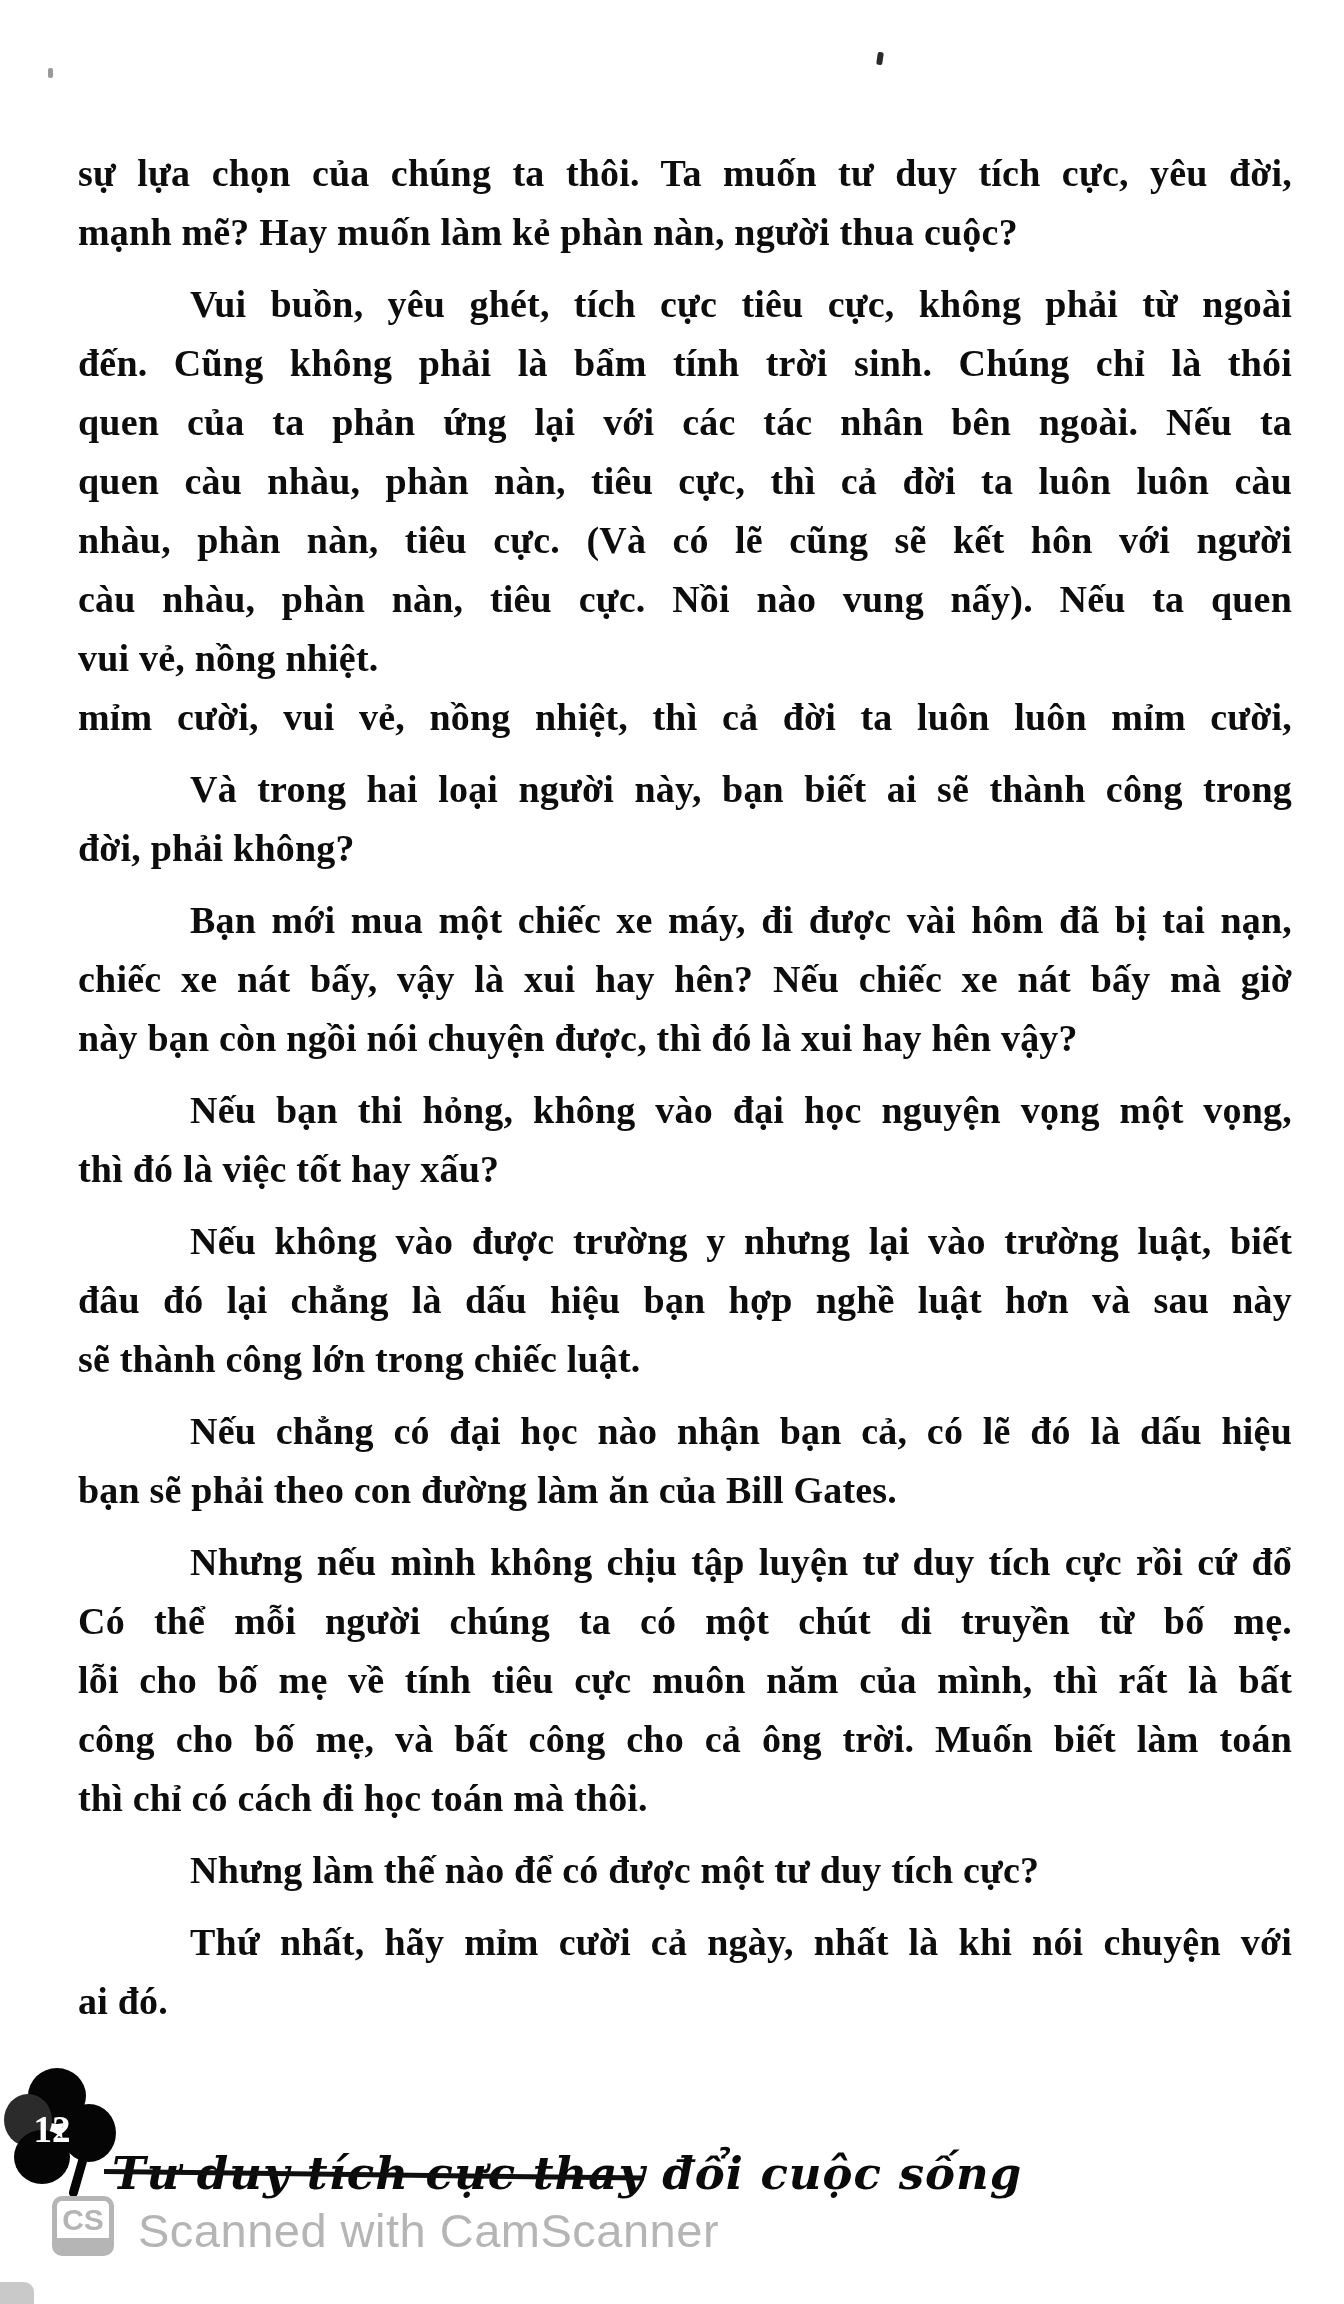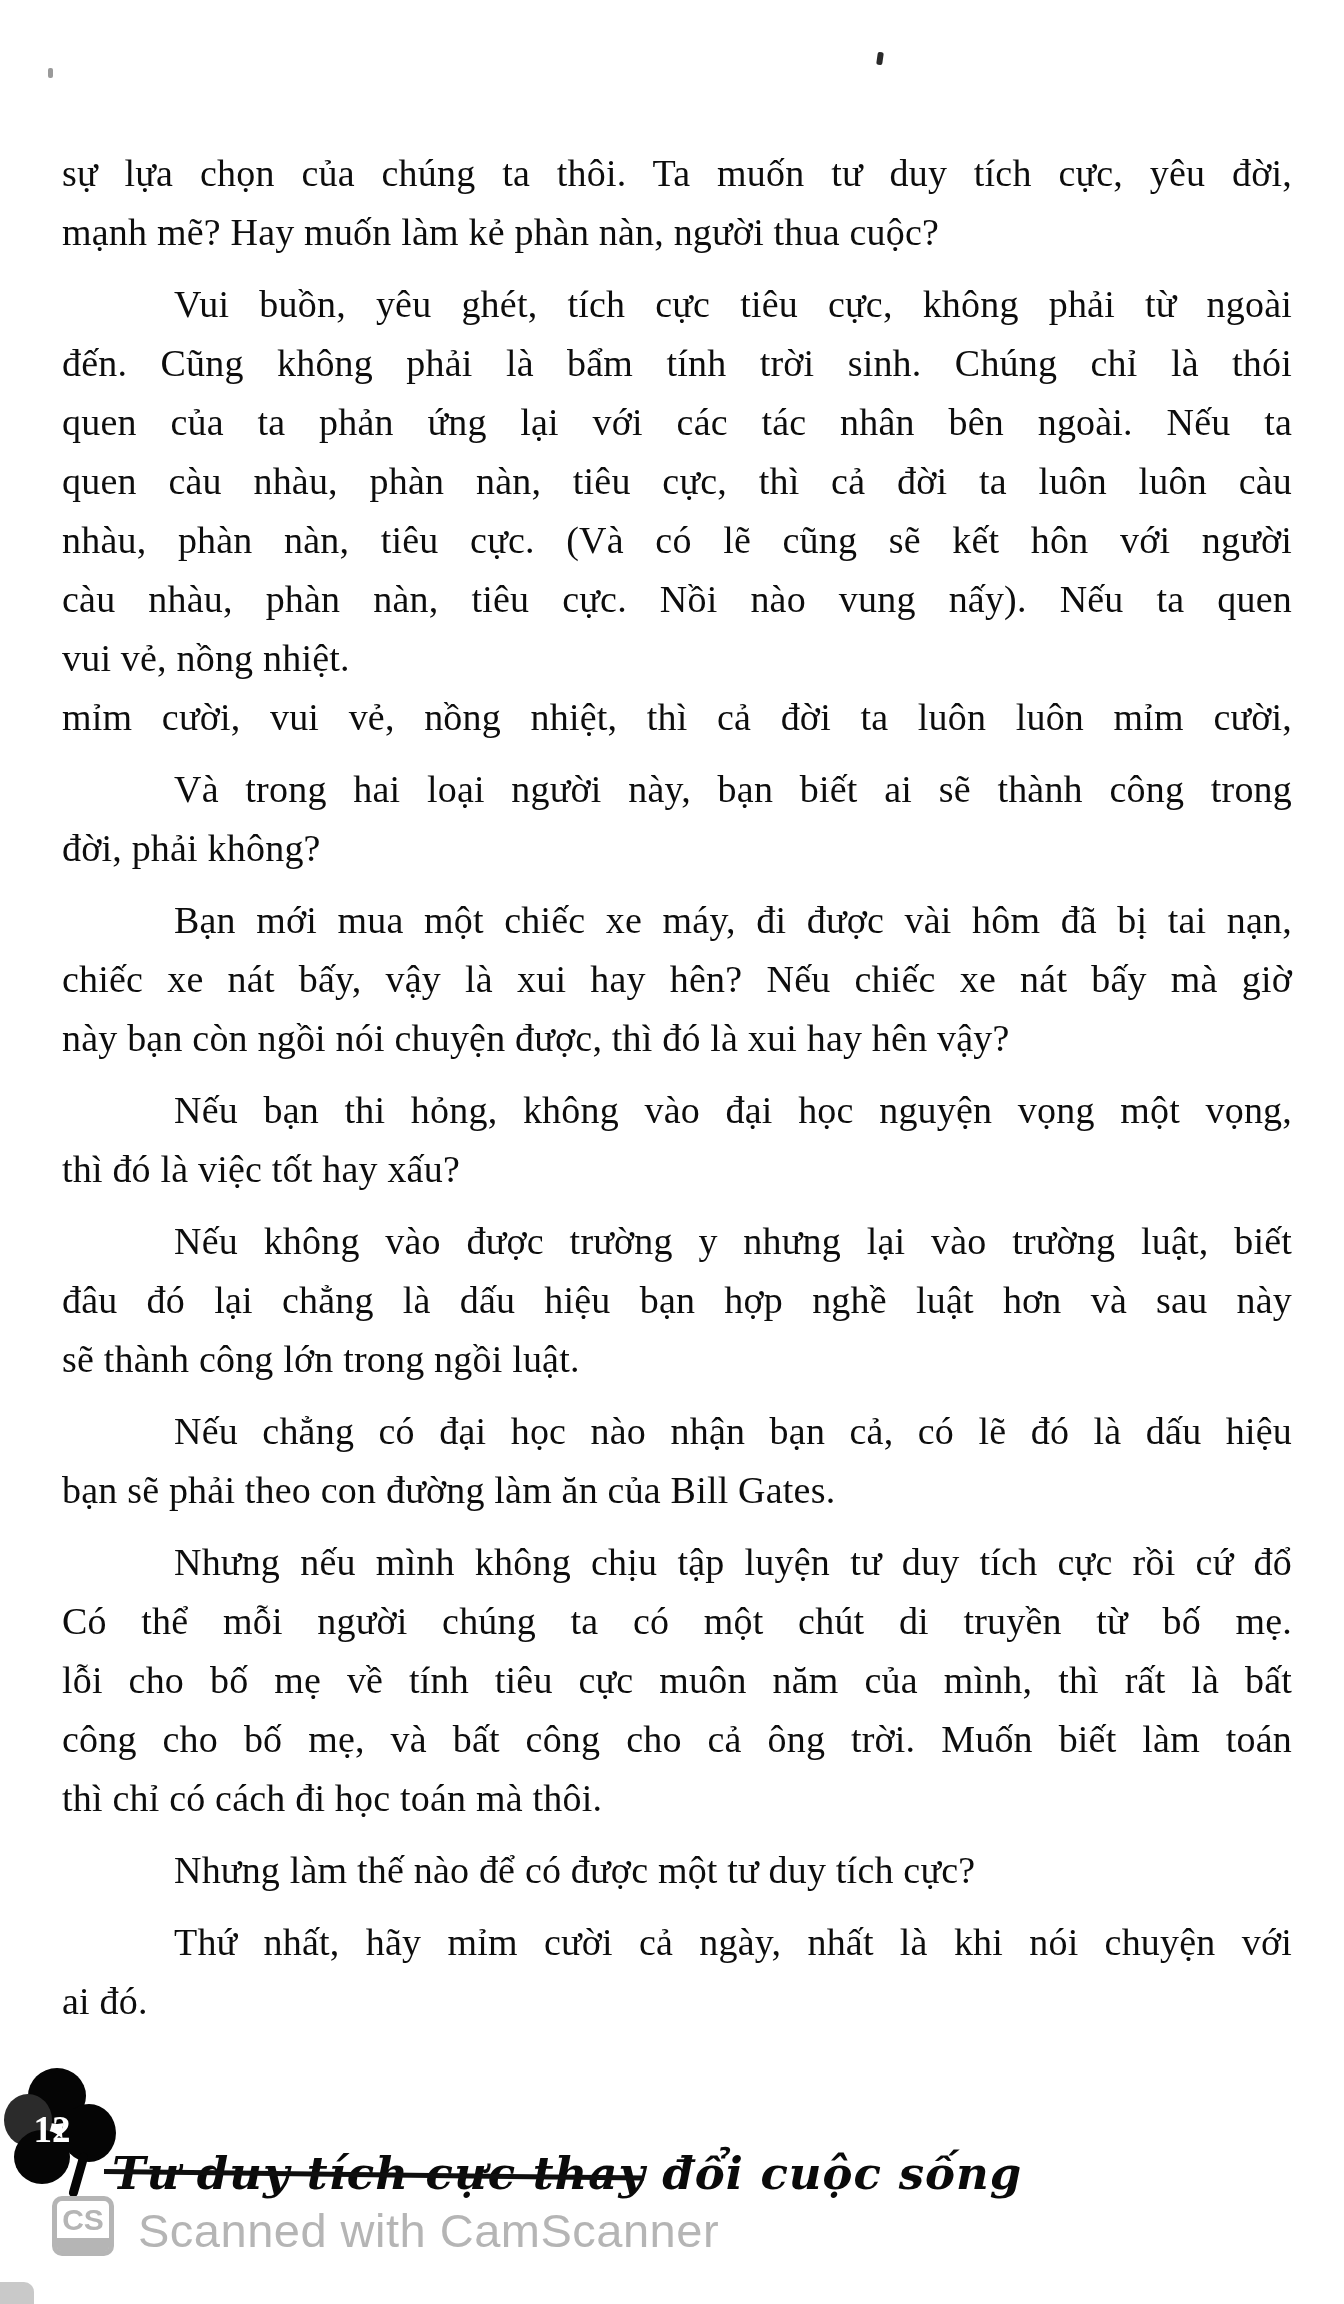--- a/index.html
+++ b/index.html
@@ -2,22 +2,22 @@
 <html><head>
 <meta charset="utf-8">
 <style>
   html,body{margin:0;padding:0;background:#e8e8e8;}
   .page{
     position:relative;width:1344px;height:2304px;background:#ffffff;
     font-family:"Liberation Serif",serif;color:#0d0d0d;overflow:hidden;
   }
   
   .body-text{
-    position:absolute;left:62px;right:52px;top:144px;
-    font-size:38px;font-weight:normal;line-height:59px;
+    position:absolute;left:78px;right:52px;top:144px;
+    font-size:38px;font-weight:bold;line-height:59px;
     letter-spacing:0.2px;
   }
   .para + .para{margin-top:13px;}
   .para.indent .line:first-child{text-indent:112px;}
   .line{text-align:justify;text-align-last:justify;}
   .line.last{text-align-last:left;}
 
   
   .speck{position:absolute;background:#8f8f8f;border-radius:2px;}
   .speck.s1{left:48px;top:68px;width:5px;height:10px;background:#9a9a9a;}
@@ -99,21 +99,21 @@
         <div class="line">chiếc xe nát bấy, vậy là xui hay hên? Nếu chiếc xe nát bấy mà giờ</div>
         <div class="line last">này bạn còn ngồi nói chuyện được, thì đó là xui hay hên vậy?</div>
       </div>
       <div class="para indent">
         <div class="line">Nếu bạn thi hỏng, không vào đại học nguyện vọng một vọng,</div>
         <div class="line last">thì đó là việc tốt hay xấu?</div>
       </div>
       <div class="para indent">
         <div class="line">Nếu không vào được trường y nhưng lại vào trường luật, biết</div>
         <div class="line">đâu đó lại chẳng là dấu hiệu bạn hợp nghề luật hơn và sau này</div>
-        <div class="line last">sẽ thành công lớn trong ngồi luật.</div>
+        <div class="line last">sẽ thành công lớn trong chiếc luật.</div>
       </div>
       <div class="para indent">
         <div class="line">Nếu chẳng có đại học nào nhận bạn cả, có lẽ đó là dấu hiệu</div>
         <div class="line last">bạn sẽ phải theo con đường làm ăn của Bill Gates.</div>
       </div>
       <div class="para indent">
         <div class="line">Nhưng nếu mình không chịu tập luyện tư duy tích cực rồi cứ đổ</div>
         <div class="line">Có thể mỗi người chúng ta có một chút di truyền từ bố mẹ.</div>
         <div class="line">lỗi cho bố mẹ về tính tiêu cực muôn năm của mình, thì rất là bất</div>
         <div class="line">công cho bố mẹ, và bất công cho cả ông trời. Muốn biết làm toán</div>

